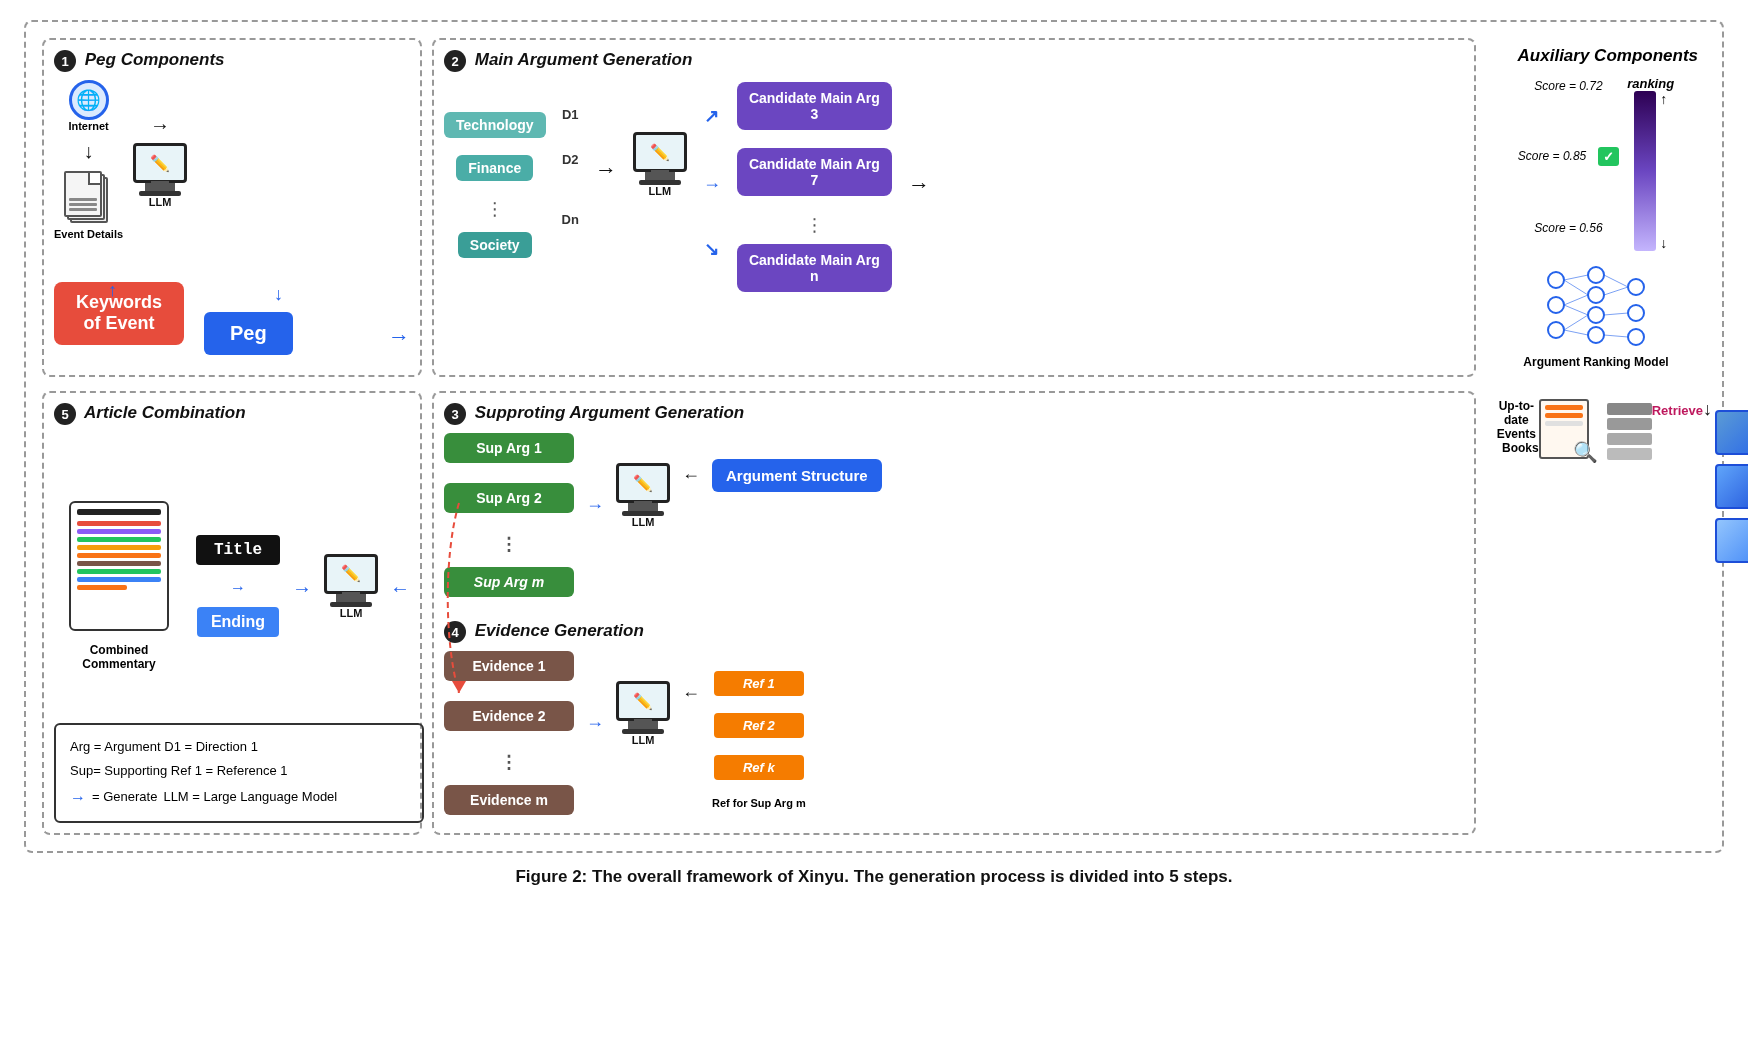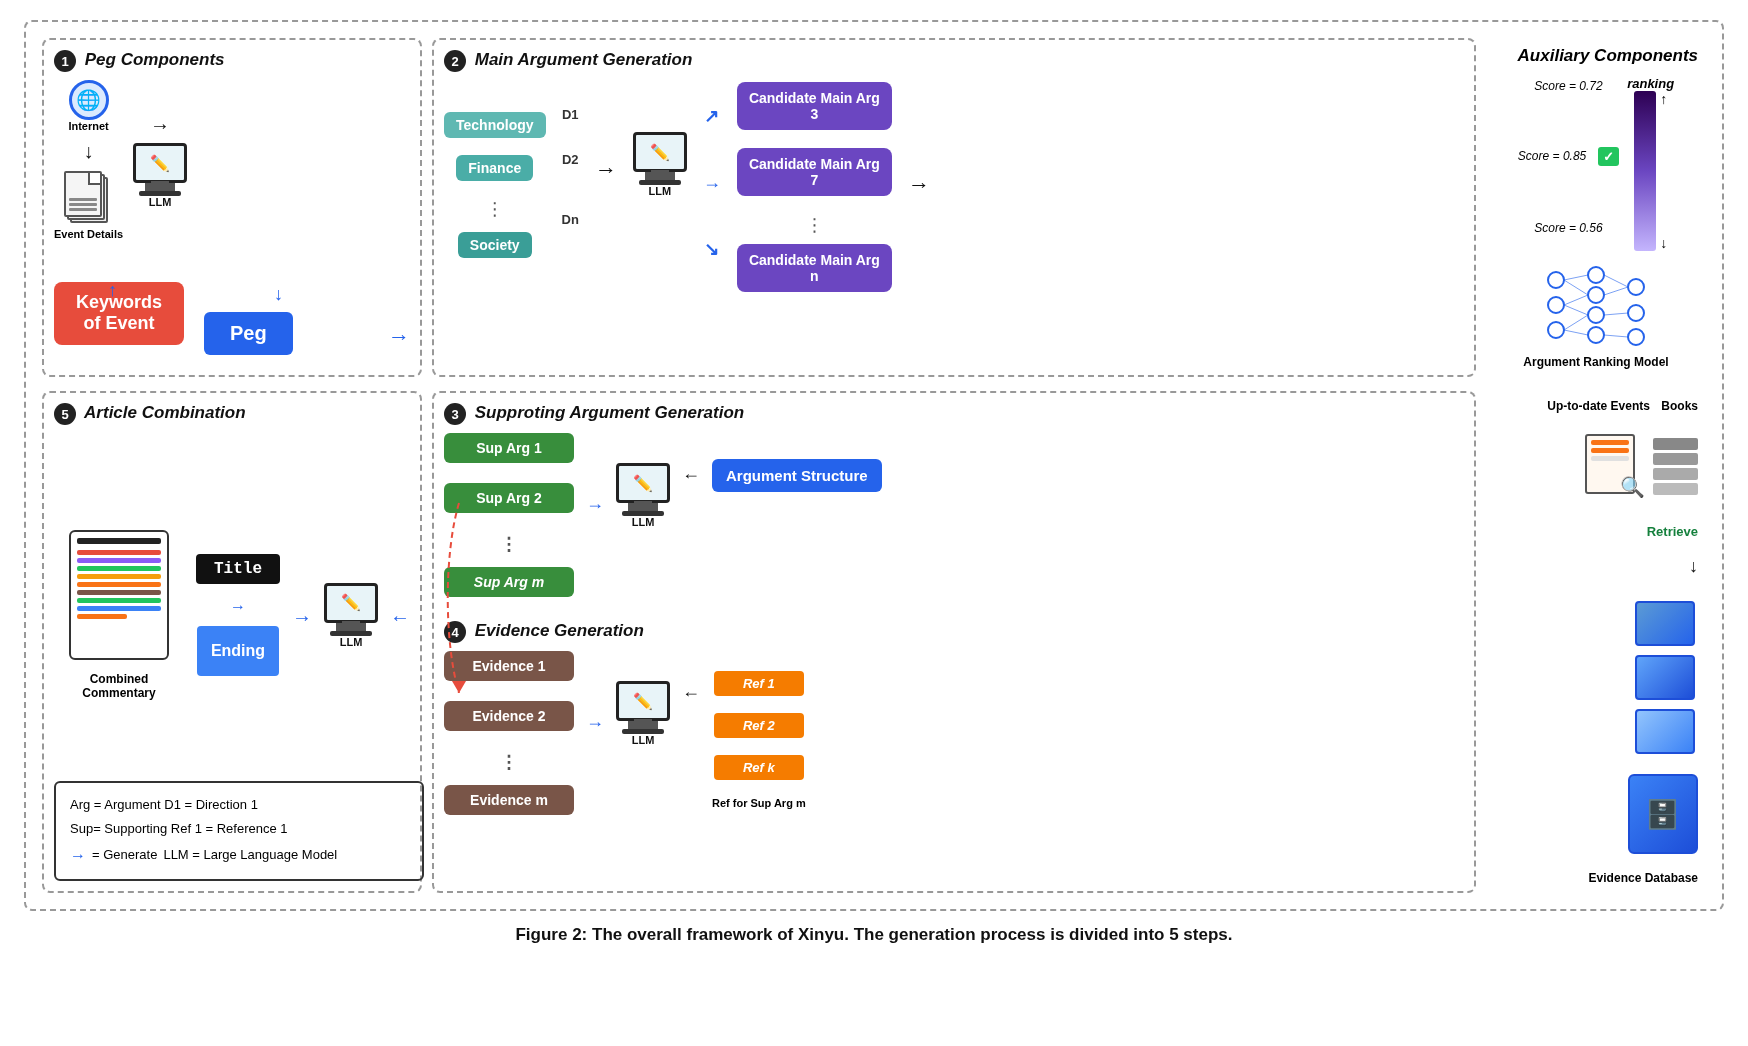--- a/index.html
+++ b/index.html
@@ -83,23 +83,22 @@
       flex: 1;
       min-height: 420px;
       position: relative;
     }
     
     .section-db {
       width: 220px;
       flex-shrink: 0;
       padding: 8px;
       display: flex;
-      flex-direction: column;
-      align-items: flex-end;
-      gap: 13px;
+      flex-direction: row;
+      align-items: flex-start;
     }
     
     .step-label {
       font-size: 17px;
       font-weight: bold;
       font-style: italic;
       margin-bottom: 8px;
       color: #111;
     }
     .step-num {
@@ -311,21 +310,21 @@
       padding: 6px 18px;
       font-size: 16px;
       font-weight: bold;
       text-align: center;
       font-family: Liberation Mono, monospace;
     }
     .ending-box {
       background: #3b82f6;
       color: #fff;
       border-radius: 4px;
-      padding: 16px 14px;
+      padding: 6px 14px;
       font-size: 16px;
       font-weight: bold;
       text-align: center;
     }
     
     .combined-doc {
       width: 100px;
       height: 130px;
       border: 2px solid #333;
       border-radius: 6px;
@@ -782,21 +781,21 @@
           </div>
 
           <div style="display:flex;flex-direction:column;gap:3px;margin-top:4px;">
             <div style="width:45px;height:12px;background:#888;border-radius:2px;"></div>
             <div style="width:45px;height:12px;background:#999;border-radius:2px;"></div>
             <div style="width:45px;height:12px;background:#aaa;border-radius:2px;"></div>
             <div style="width:45px;height:12px;background:#bbb;border-radius:2px;"></div>
           </div>
         </div>
 
-        <div style="font-size:13px;font-weight:bold;color:#15803d;margin:4px 0;">Retrieve</div>
+        <div style="font-size:13px;font-weight:bold;color:#be185d;margin:4px 0;">Retrieve</div>
         <div style="font-size:18px;color:#111;font-weight:bold;">↓</div>
 
         <div class="db-stack" style="margin-top:8px;">
           <div class="db-cylinder"></div>
           <div class="db-cylinder" style="background: linear-gradient(135deg, #60a5fa, #1d4ed8);"></div>
           <div class="db-cylinder" style="background: linear-gradient(135deg, #93c5fd, #3b82f6);"></div>
         </div>
 
         <div style="width:70px;height:80px;background:linear-gradient(135deg,#3b82f6,#1d4ed8);border-radius:6px;border:2px solid #1d4ed8;margin-top:4px;display:flex;align-items:center;justify-content:center;">
           <span style="font-size:28px;">🗄️</span>

